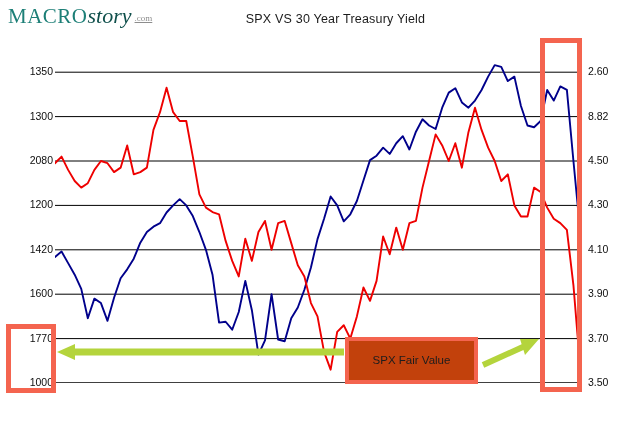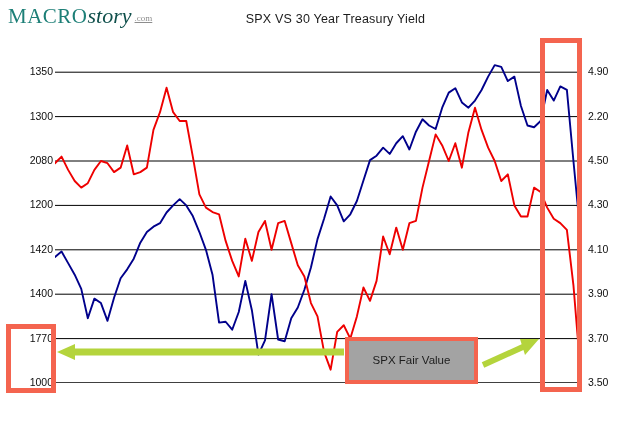--- a/index.html
+++ b/index.html
@@ -29,21 +29,21 @@
   .tick.right{left:588px;text-align:left;width:46px;}
 
   
   .hl-box{position:absolute;border:5px solid #f4644f;box-sizing:border-box;
           background:transparent;}
   #hl-left{left:6px;top:324px;width:50px;height:69px;}
   #hl-right{left:540px;top:38px;width:42px;height:354px;}
 
   
   .callout{position:absolute;left:345px;top:337px;width:133px;height:47px;
-           border:4px solid #f4644f;background:#a3a3a3;box-sizing:border-box;
+           border:4px solid #f4644f;background:#c2410c;box-sizing:border-box;
            display:flex;flex-direction:column;align-items:center;
            justify-content:center;}
   .callout span{font-size:11.5px;color:#1d1d1d;line-height:1.25;white-space:nowrap;}
 
   
   .legend{position:absolute;left:0;top:405px;width:637px;
           display:flex;justify-content:center;align-items:center;gap:26px;}
   .lg-item{display:flex;align-items:center;gap:6px;}
   .lg-swatch{display:block;width:40px;height:3px;}
   .lg-label{font-size:12.5px;color:#111;}
@@ -124,36 +124,36 @@
           <polygon points="2,302 20,294 20,310" fill="#b4d43c"></polygon>
           <line x1="428" y1="315" x2="470" y2="296" stroke="#b4d43c" stroke-width="6" stroke-linecap="butt"></line>
           <polygon points="484,289 465,289 470,305" fill="#b4d43c"></polygon>
         </g>
       </svg>
   </div>
 
   <div id="ticks-left">
       <div class="tick left" style="top: 376px;">1000</div>
       <div class="tick left" style="top: 331.6px;">1770</div>
-      <div class="tick left" style="top: 287.2px;">1400</div>
+      <div class="tick left" style="top: 287.2px;">1600</div>
       <div class="tick left" style="top: 242.8px;">1420</div>
       <div class="tick left" style="top: 198.4px;">1200</div>
       <div class="tick left" style="top: 154px;">2080</div>
       <div class="tick left" style="top: 109.6px;">1300</div>
       <div class="tick left" style="top: 65.2px;">1350</div>
     </div>
   <div id="ticks-right">
       <div class="tick right" style="top: 376px;">3.50</div>
       <div class="tick right" style="top: 331.6px;">3.70</div>
       <div class="tick right" style="top: 287.2px;">3.90</div>
       <div class="tick right" style="top: 242.8px;">4.10</div>
       <div class="tick right" style="top: 198.4px;">4.30</div>
       <div class="tick right" style="top: 154px;">4.50</div>
-      <div class="tick right" style="top: 109.6px;">2.20</div>
-      <div class="tick right" style="top: 65.2px;">4.90</div>
+      <div class="tick right" style="top: 109.6px;">8.82</div>
+      <div class="tick right" style="top: 65.2px;">2.60</div>
     </div>
 
   <div class="hl-box" id="hl-left" style="border-color: rgb(244, 100, 79);"></div>
   <div class="hl-box" id="hl-right" style="border-color: rgb(244, 100, 79);"></div>
 
   <div class="callout" style="border-color: rgb(244, 100, 79);">
     <span>SPX Fair Value</span>
   </div>
 
 

